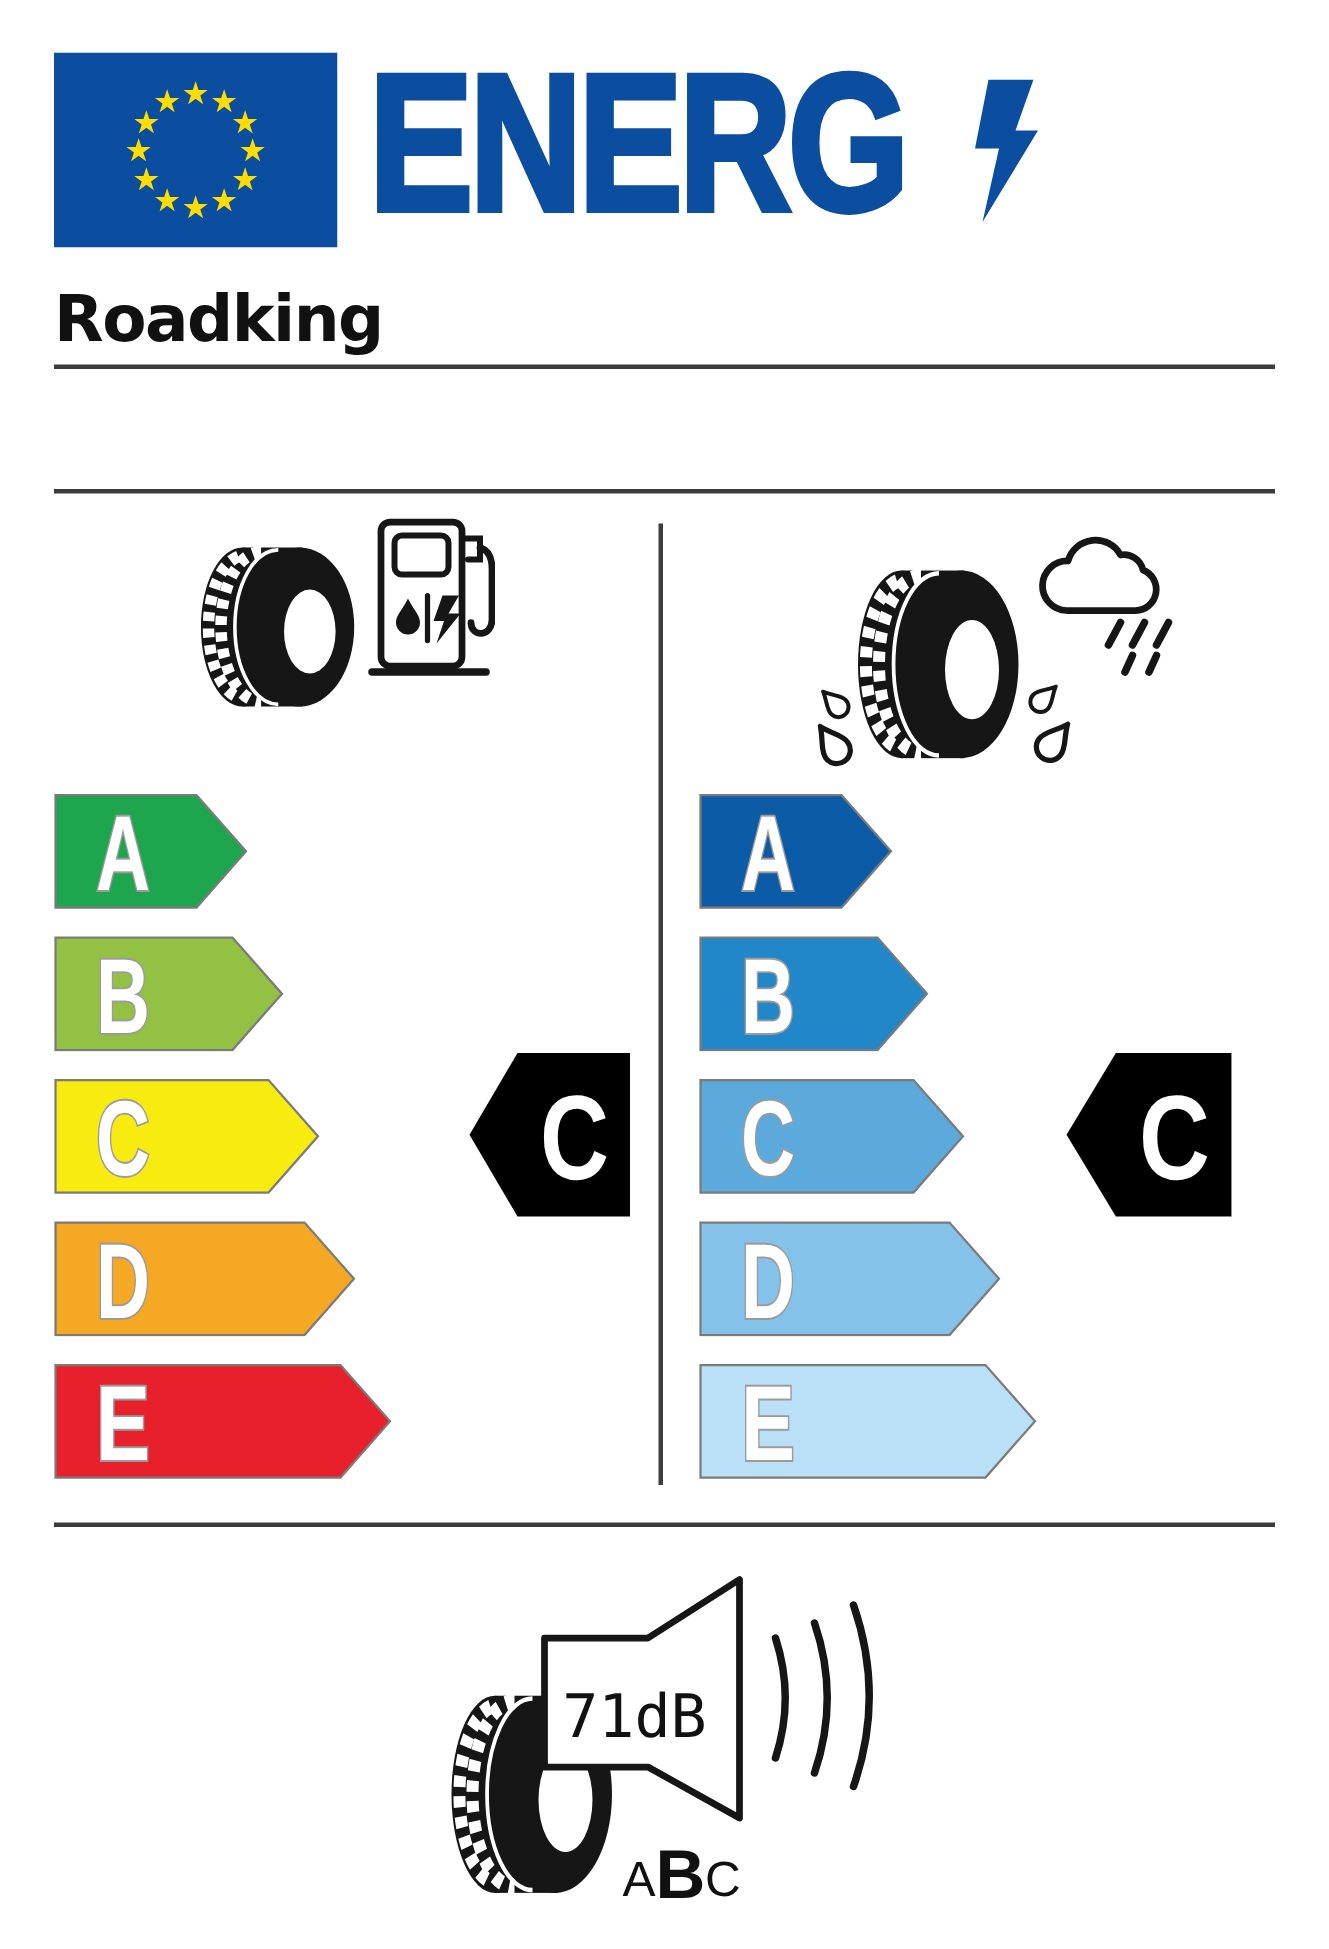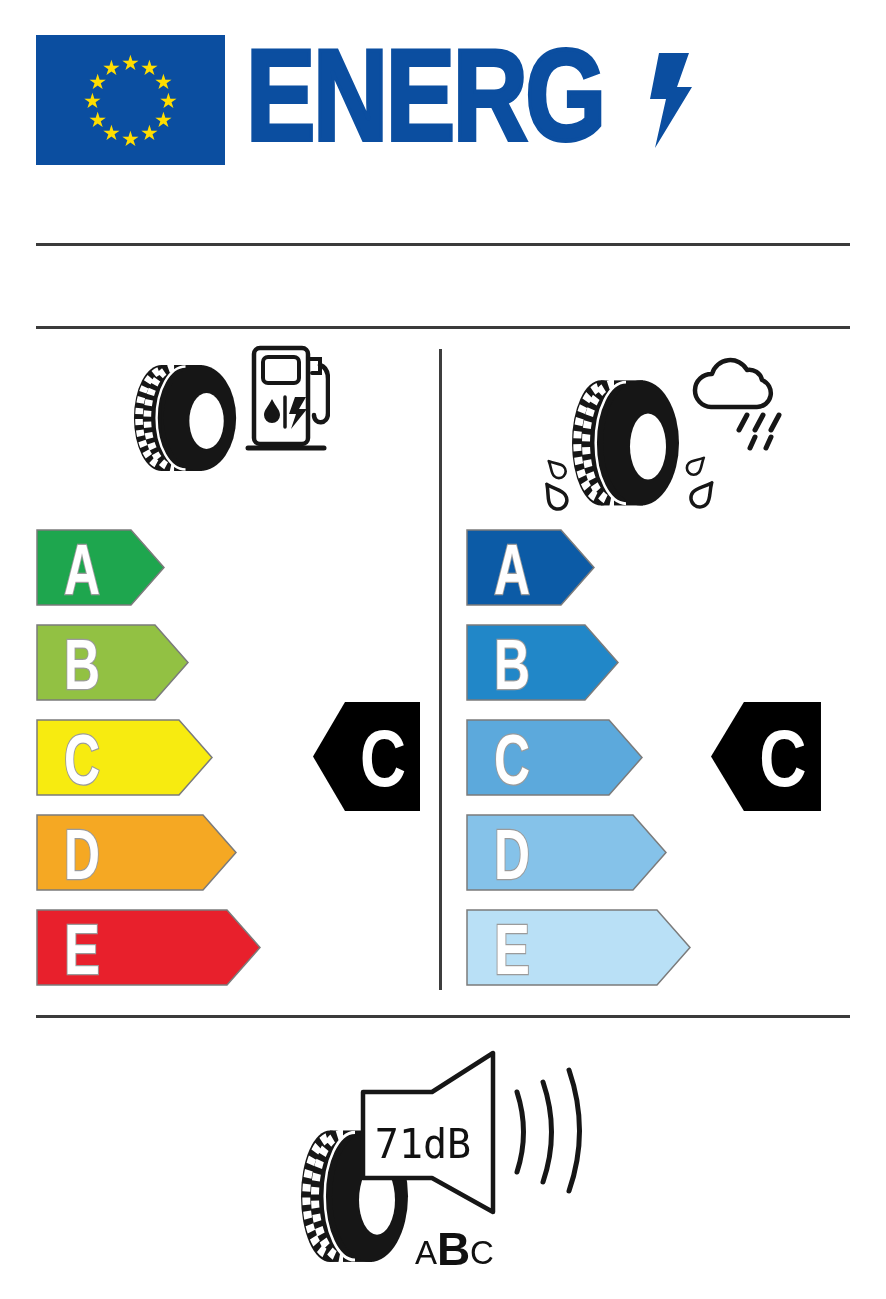--- a/index.html
+++ b/index.html
@@ -69,20 +69,21 @@
         <text x="61.6" y="53.5" text-anchor="middle" font-family="DejaVu Sans, sans-serif" font-size="21" fill="#FFDD00">★</text>
         <text x="75.5" y="39.6" text-anchor="middle" font-family="DejaVu Sans, sans-serif" font-size="21" fill="#FFDD00">★</text>
       </g>
   </svg>
 
   <div class="abs energ-text" style="color: rgb(11, 78, 160); -webkit-text-stroke: 4px rgb(11, 78, 160);">ENERG</div>
   <svg class="abs bolt" width="44" height="95" viewBox="0 0 44 95">
     <polygon points="11,0 41,0 29,34 44,34 7,95 18,46 2,46" fill="#0B4EA0"></polygon>
   </svg>
 
+  <div class="abs brand">Roadking</div>
 
   <div class="abs rule rule1"></div>
   <div class="abs rule rule2"></div>
   <div class="abs rule rule3"></div>
   <div class="abs vdivider"></div>
 
   <svg class="abs icon-fuel" width="200" height="130" viewBox="0 0 200 130">
     <g transform="translate(3,18)">
         <use href="#tire" width="110" height="110" transform="scale(0.955,1)"></use>
       </g>

